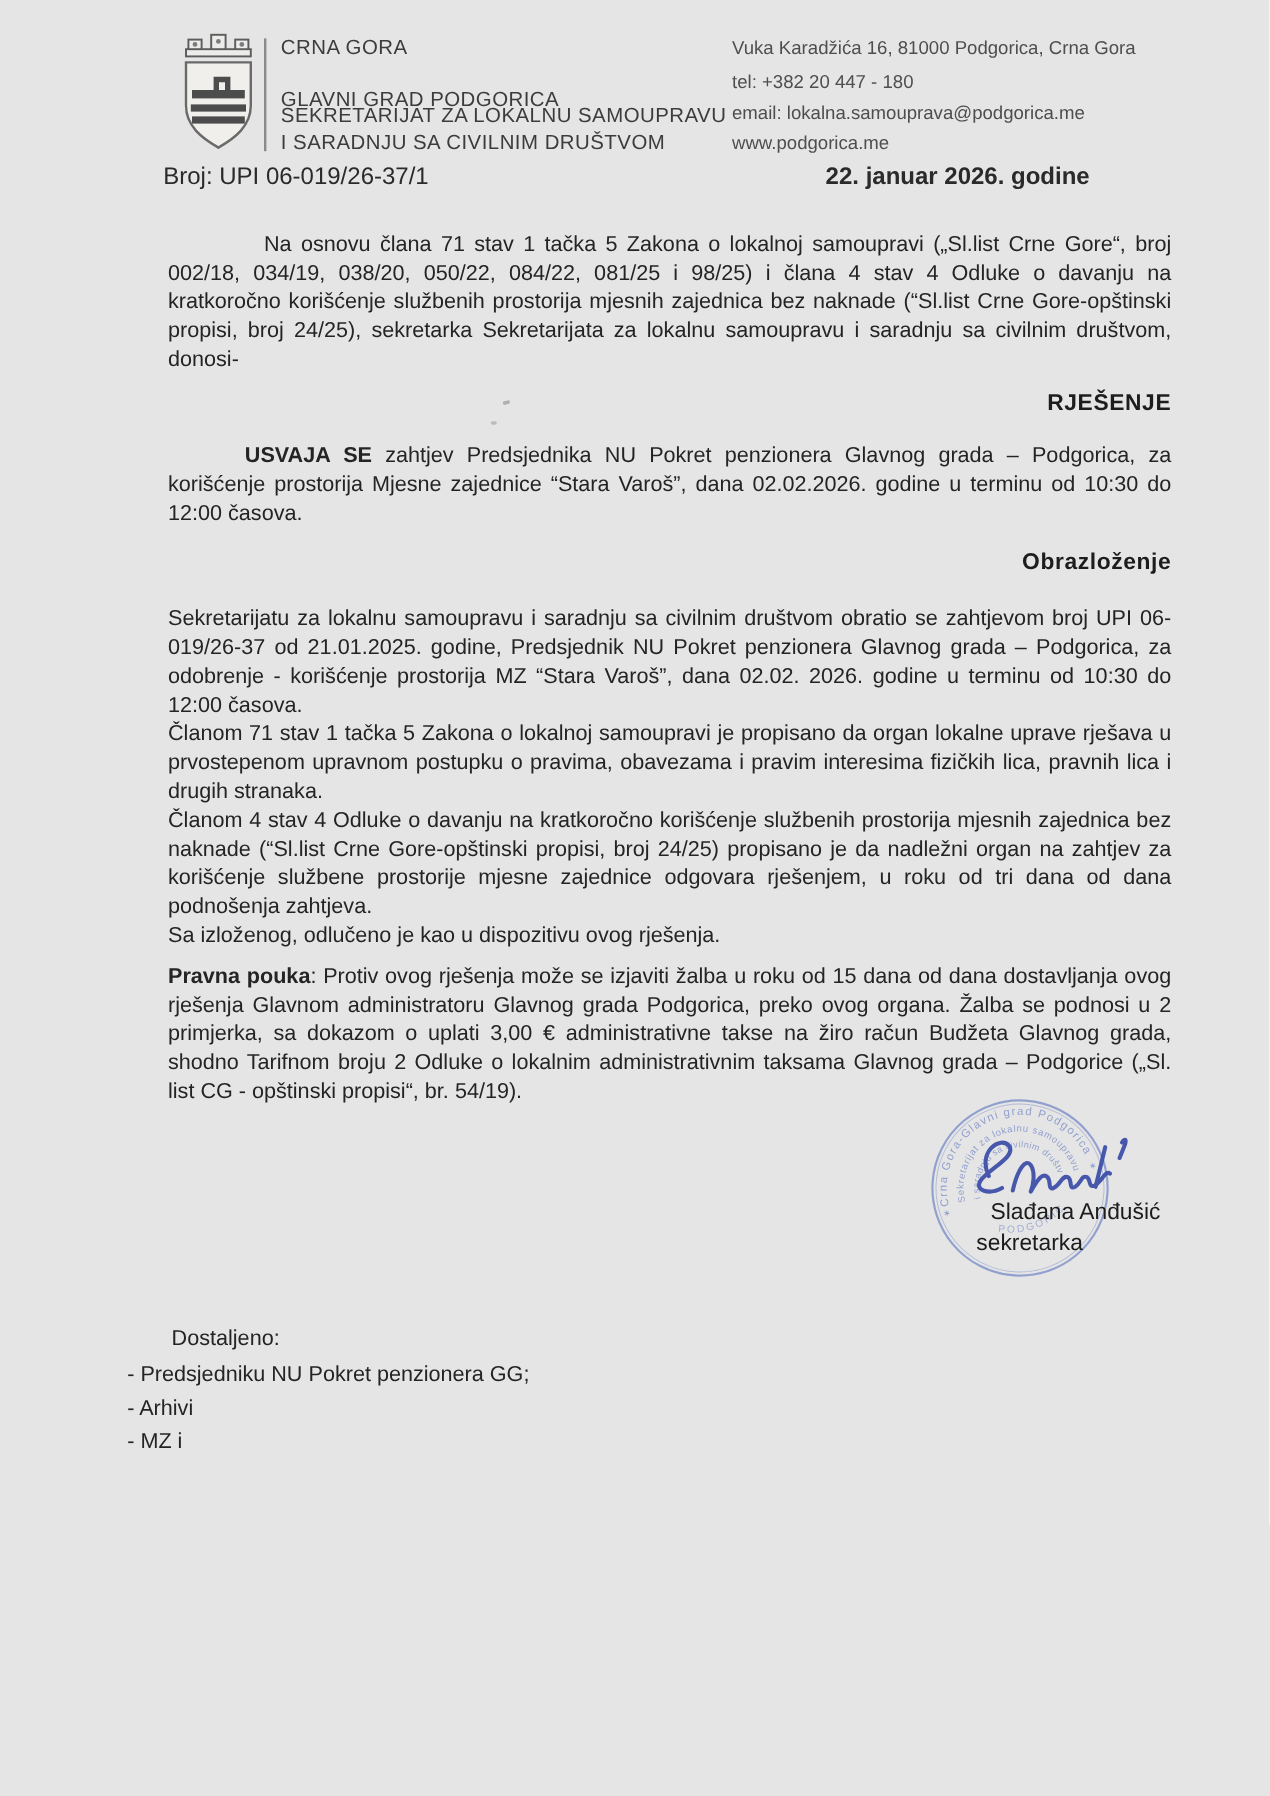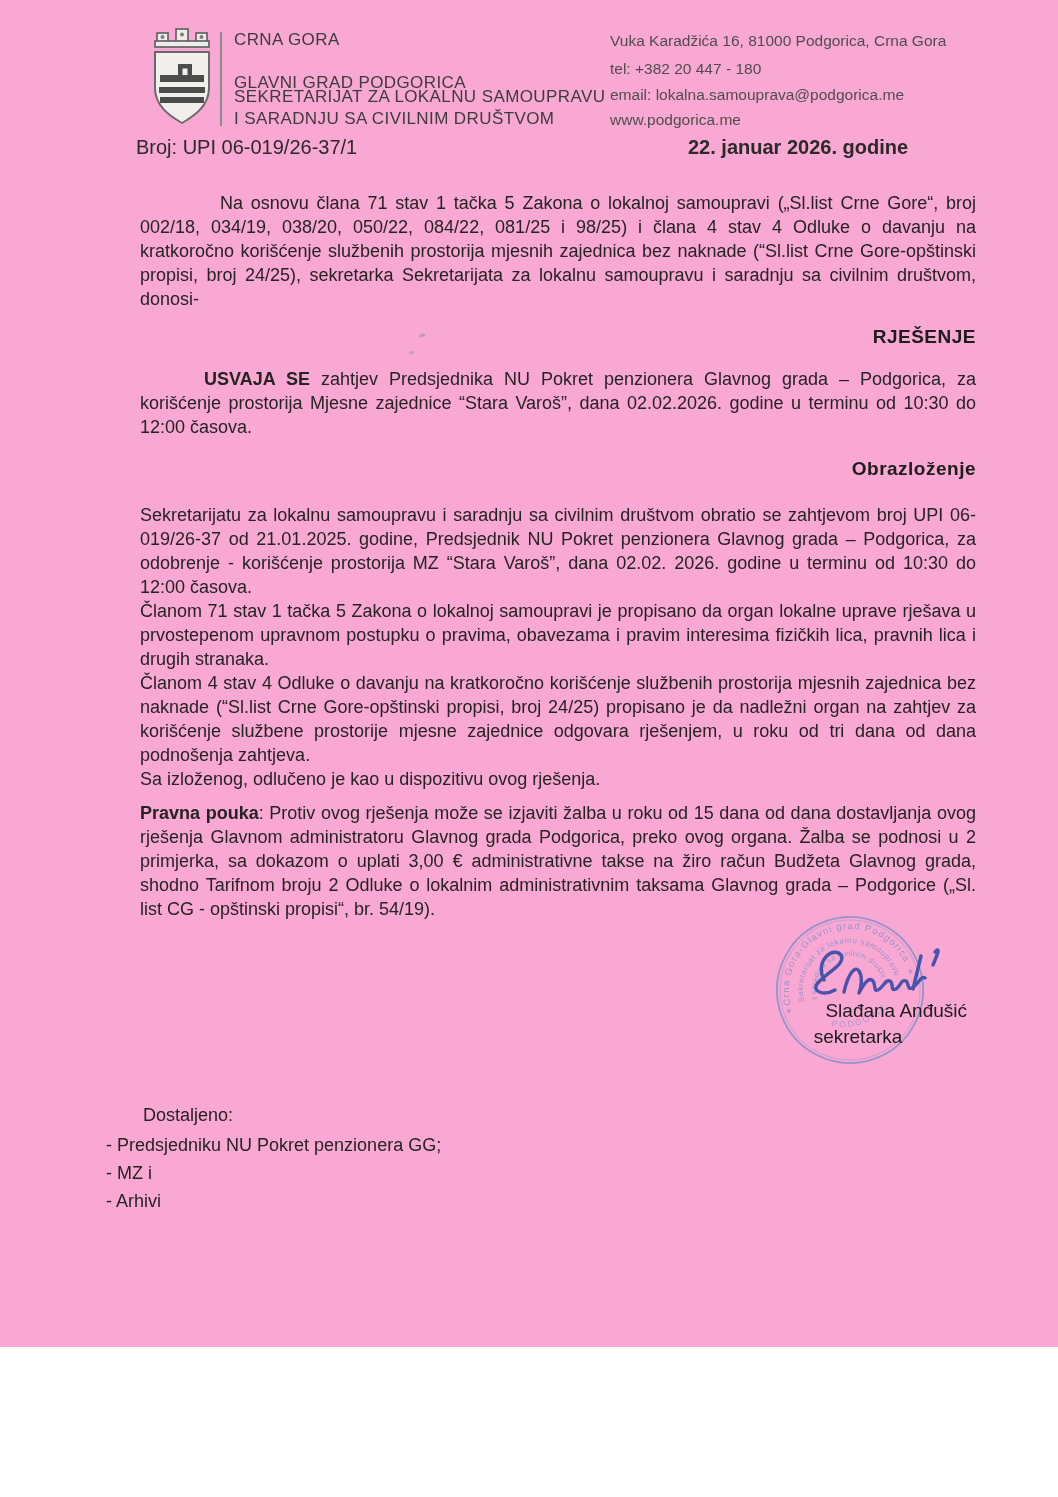--- a/index.html
+++ b/index.html
@@ -1,17 +1,17 @@
 <!DOCTYPE html>
 <html lang="sr"><head>
 <meta charset="utf-8">
 <style>
   html,body{margin:0;padding:0;background:#ffffff;}
   .page{
-    position:relative;width:1058px;height:1347px;background:#f9a8d4;
+    position:relative;width:1058px;height:1497px;background:#e5e5e5;
     font-family:"Liberation Sans", sans-serif;color:#222;overflow:hidden;
   }
   
   .coa{position:absolute;left:150px;top:26px;}
   .hdr-divider{position:absolute;left:220px;top:32px;width:2px;height:94px;background:#8a8a8a;}
   .org-line{position:absolute;left:234px;font-size:17px;color:#3c3c3c;letter-spacing:.4px;white-space:nowrap;}
   .org-l1{top:30px;}
   .org-l2{top:73px;}
   .org-l3{top:87px;}
   .org-l4{top:109px;}
@@ -137,17 +137,17 @@
       <path d="M135,14 C138,10 139,12 137,17 L133,27"></path>
     </g>
   </svg>
 
   <div class="sig-name">Slađana Anđušić</div>
   <div class="sig-title">sekretarka</div>
 
   <div class="delivered">
     <div class="delivered-title">Dostaljeno:</div>
     <div class="delivered-item">- Predsjedniku NU Pokret penzionera GG;</div>
+    <div class="delivered-item">- Arhivi</div>
     <div class="delivered-item">- MZ i</div>
-    <div class="delivered-item">- Arhivi</div>
   </div>
 
 </div>
 
 </body></html>

